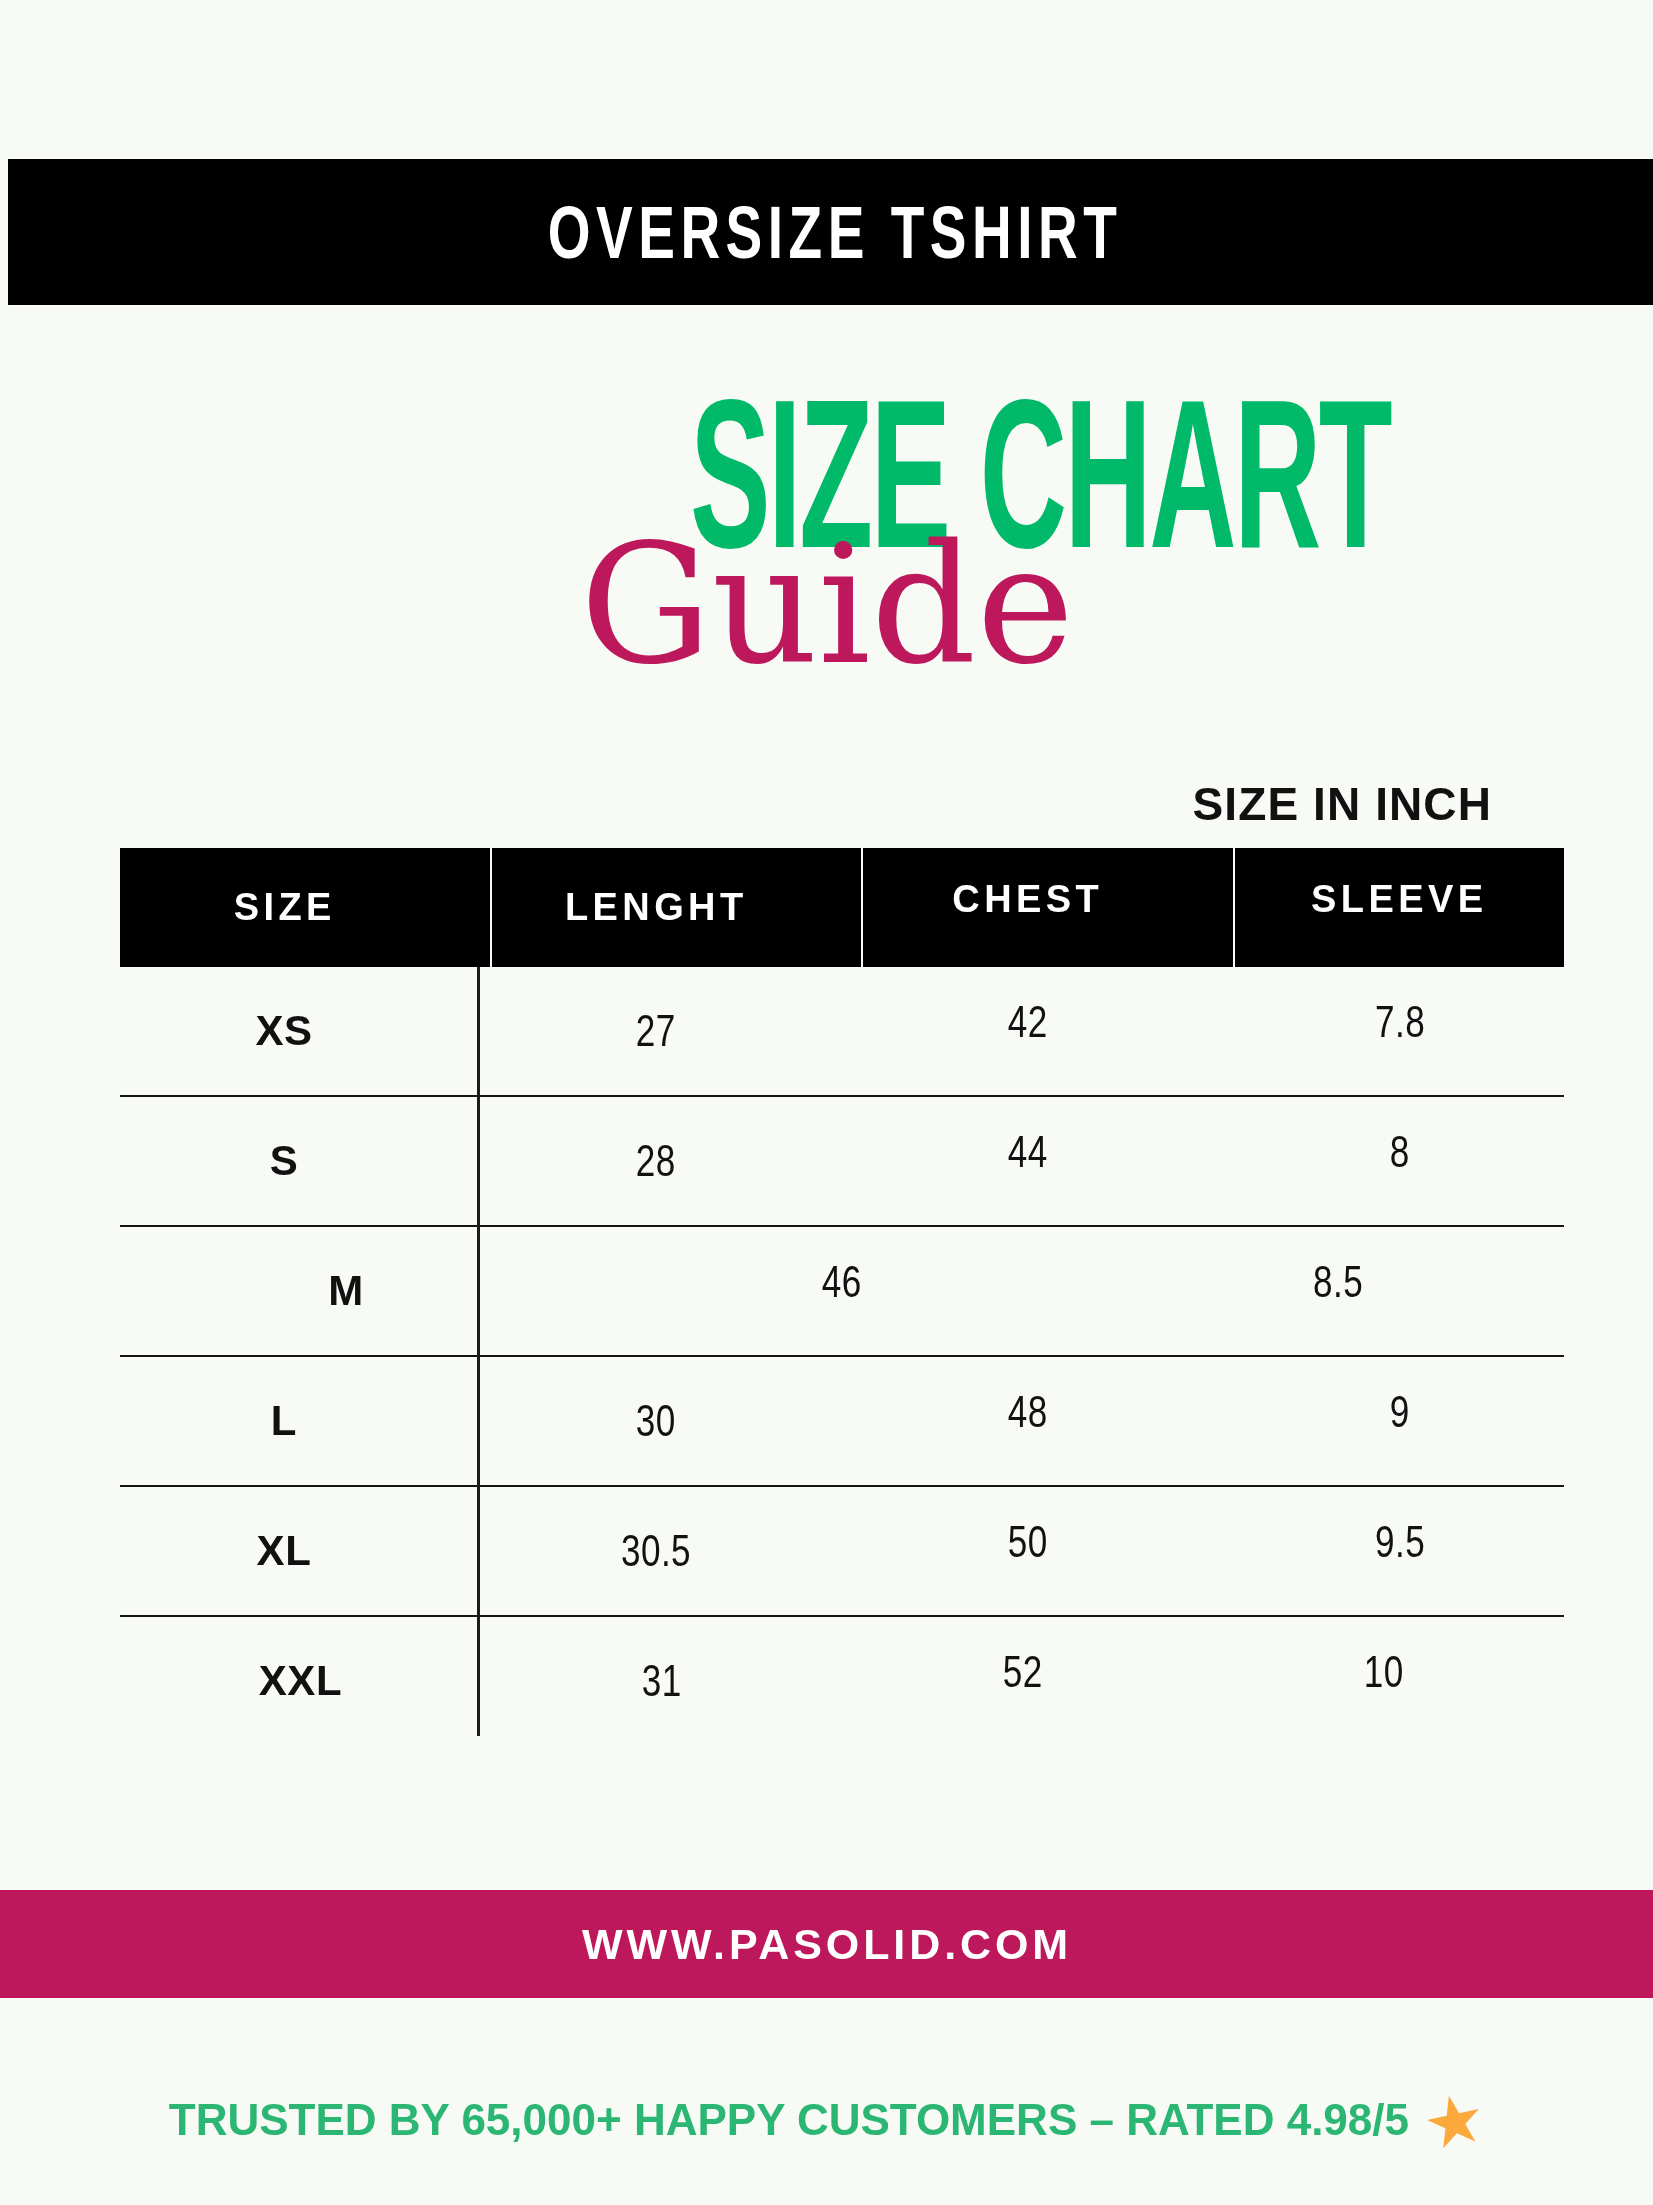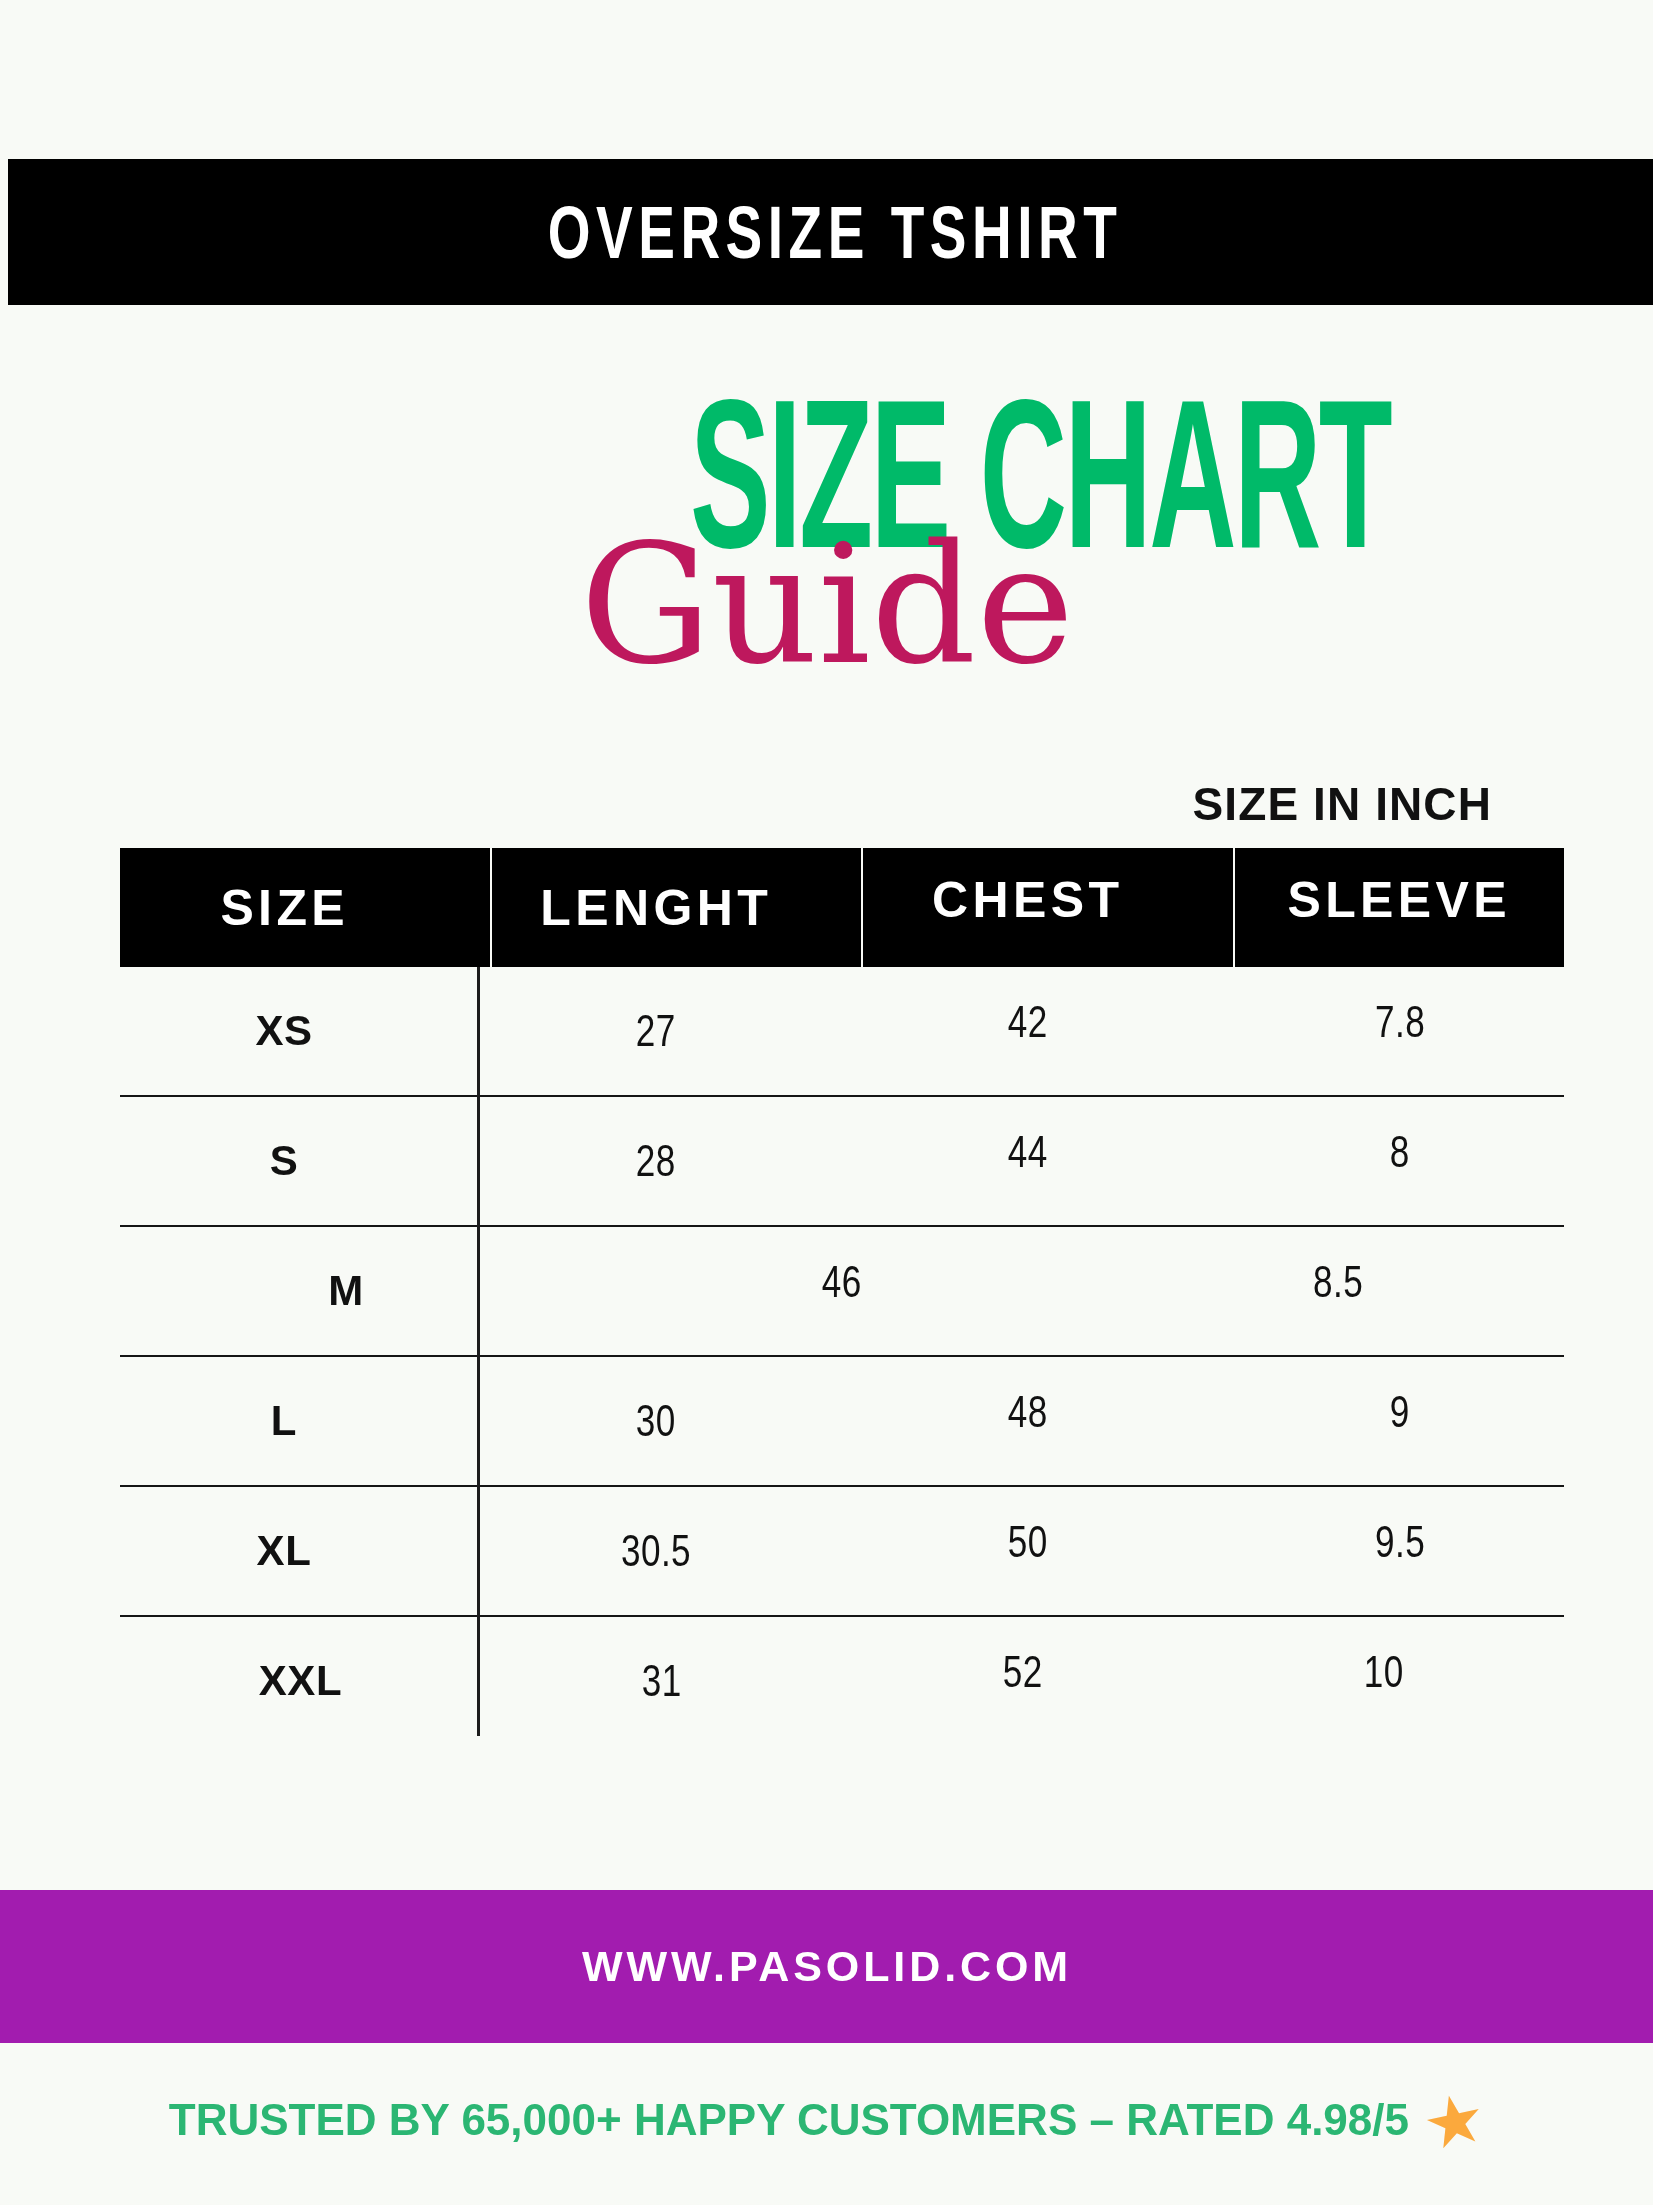--- a/index.html
+++ b/index.html
@@ -61,21 +61,21 @@
   
   .size-table { position: absolute; left: 120px; top: 848px; width: 1444px; }
   .t-head { height: 119px; background: #000; display: flex; }
   .t-hcell {
     flex: 1 1 0;
     display: flex; align-items: center; justify-content: center;
     position: relative;
   }
   .t-hcell + .t-hcell { border-left: 2.2px solid #F8FAF6; margin-left: 40px; }
   .t-hlabel {
-    color: #fff; font-size: 50px; font-weight: 700; letter-spacing: 4.4px;
+    color: #fff; font-size: 38px; font-weight: 700; letter-spacing: 4.4px;
     white-space: nowrap;
   }
   .t-hcell.raised .t-hlabel { transform: translateY(-7.7px); }
   .t-body { position: relative; }
   .t-vline {
     position: absolute;
     left: 357px; top: 0;
     width: 2.8px; height: 769px;
     background: #1c1c1c;
   }
@@ -90,22 +90,22 @@
     display: inline-block;
     font-size: 45px; font-weight: 400;
     transform: scaleX(0.78);
     letter-spacing: 0.6px;
   }
   .t-cell.raised .t-num { transform: scaleX(0.78) translateY(-8.8px); }
   
   .bottom-banner {
     position: absolute;
     left: 0; top: 1890px;
-    width: 100%; height: 153px;
-    background: #a21caf;
+    width: 100%; height: 108px;
+    background: #be185d;
     display: flex; align-items: center; justify-content: center;
   }
   .bottom-banner-text {
     color: #fff; font-size: 43px; font-weight: 700; letter-spacing: 3.9px;
     white-space: nowrap;
   }
   
   .footer-note {
     position: absolute;
     left: 0; top: 2085px;

